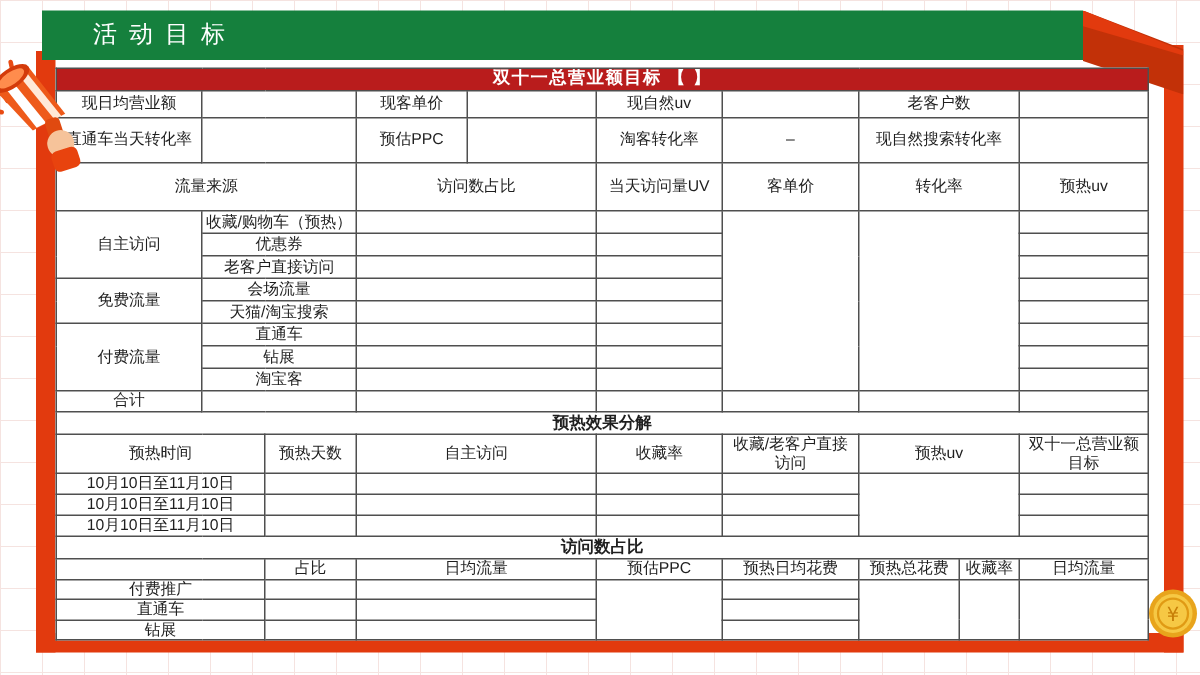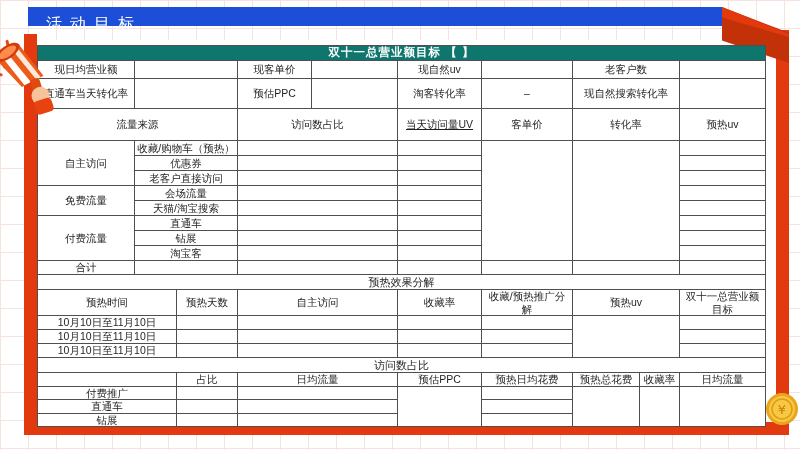--- a/index.html
+++ b/index.html
@@ -13,44 +13,44 @@
       linear-gradient(90deg, #f5e3e0 1px, transparent 1px);
     background-size:28px 28px;
   }
   .inner-panel { position:absolute; left:36px; top:40px; width:740px; height:384px; background:#fff; }
   
   .bar { position:absolute; background:#e23a0e; }
   .bar-left   { left:24px;  top:34px;  width:13px;  height:401px; }
   .bar-right  { left:776px; top:30px;  width:13px;  height:405px; }
   .bar-bottom { left:24px;  top:422px; width:765px; height:13px; }
   
-  .banner { position:absolute; left:28px; top:7px; width:694px; height:19px; background:#1d4ed8; z-index:3; }
+  .banner { position:absolute; left:28px; top:7px; width:694px; height:33px; background:#15803d; z-index:3;padding-left:16px; }
   .banner-title {
     display:block; padding-left:18px; line-height:33px; color:#ffffff;
     font-family:"Liberation Serif","DejaVu Serif",serif;
     font-size:16px; letter-spacing:8px;
   }
   .banner-fold {
     position:absolute; left:722px; top:7px; width:67px; height:56px; z-index:2;
     background:#c23108;
     clip-path:polygon(0 0, 100% 46%, 100% 100%, 0 60%);
   }
   .banner-fold-top {
     position:absolute; left:722px; top:7px; width:67px; height:30px; z-index:3;
     background:#e23a0e;
     clip-path:polygon(0 0, 100% 90%, 100% 100%, 0 35%);
   }
   
   table.target { position:absolute; left:37px; top:45px; width:728px; z-index:4;
     border-collapse:collapse; table-layout:fixed; background:#fff;
     font-size:10.5px; color:#1f1f1f; }
   table.target td { border:1px solid #4f4f4f; text-align:center; padding:0 2px; line-height:1.18; overflow:hidden; }
-  td.title-cell { background:#0f766e; color:#fff; font-weight:bold; font-size:11.5px; letter-spacing:1px; }
-  td.section-cell { font-weight:normal; font-size:11px; }
-  td.uv-hdr { padding:0 12px;text-decoration:underline; }
+  td.title-cell { background:#b91c1c; color:#fff; font-weight:bold; font-size:11.5px; letter-spacing:1px; }
+  td.section-cell { font-weight:bold; font-size:11px; }
+  td.uv-hdr { padding:0 12px; }
   tr.h15{height:15px} tr.h18{height:18px} tr.h30{height:30px} tr.h32{height:32px}
   tr.h14{height:14px} tr.h26{height:26px} tr.h13{height:13px}
   
   .megaphone { position:absolute; left:-7px; top:22px; width:72px; height:96px; z-index:6; }
   .coin { position:absolute; left:765px; top:392px; width:34px; height:34px; z-index:6; }
 </style>
 </head>
 <body>
 
 <div class="inner-panel"></div>
@@ -194,21 +194,21 @@
     <td></td>
   </tr>
   <tr class="h15">
     <td colspan="10" class="section-cell">预热效果分解</td>
   </tr>
   <tr class="h26">
     <td colspan="2">预热时间</td>
     <td>预热天数</td>
     <td colspan="2">自主访问</td>
     <td>收藏率</td>
-    <td>收藏/预热推广分解</td>
+    <td>收藏/老客户直接访问</td>
     <td colspan="2">预热uv</td>
     <td>双十一总营业额目标</td>
   </tr>
   <tr class="h14">
     <td colspan="2">10月10日至11月10日</td>
     <td></td>
     <td colspan="2"></td>
     <td></td>
     <td></td>
     <td rowspan="3" colspan="2"></td>

